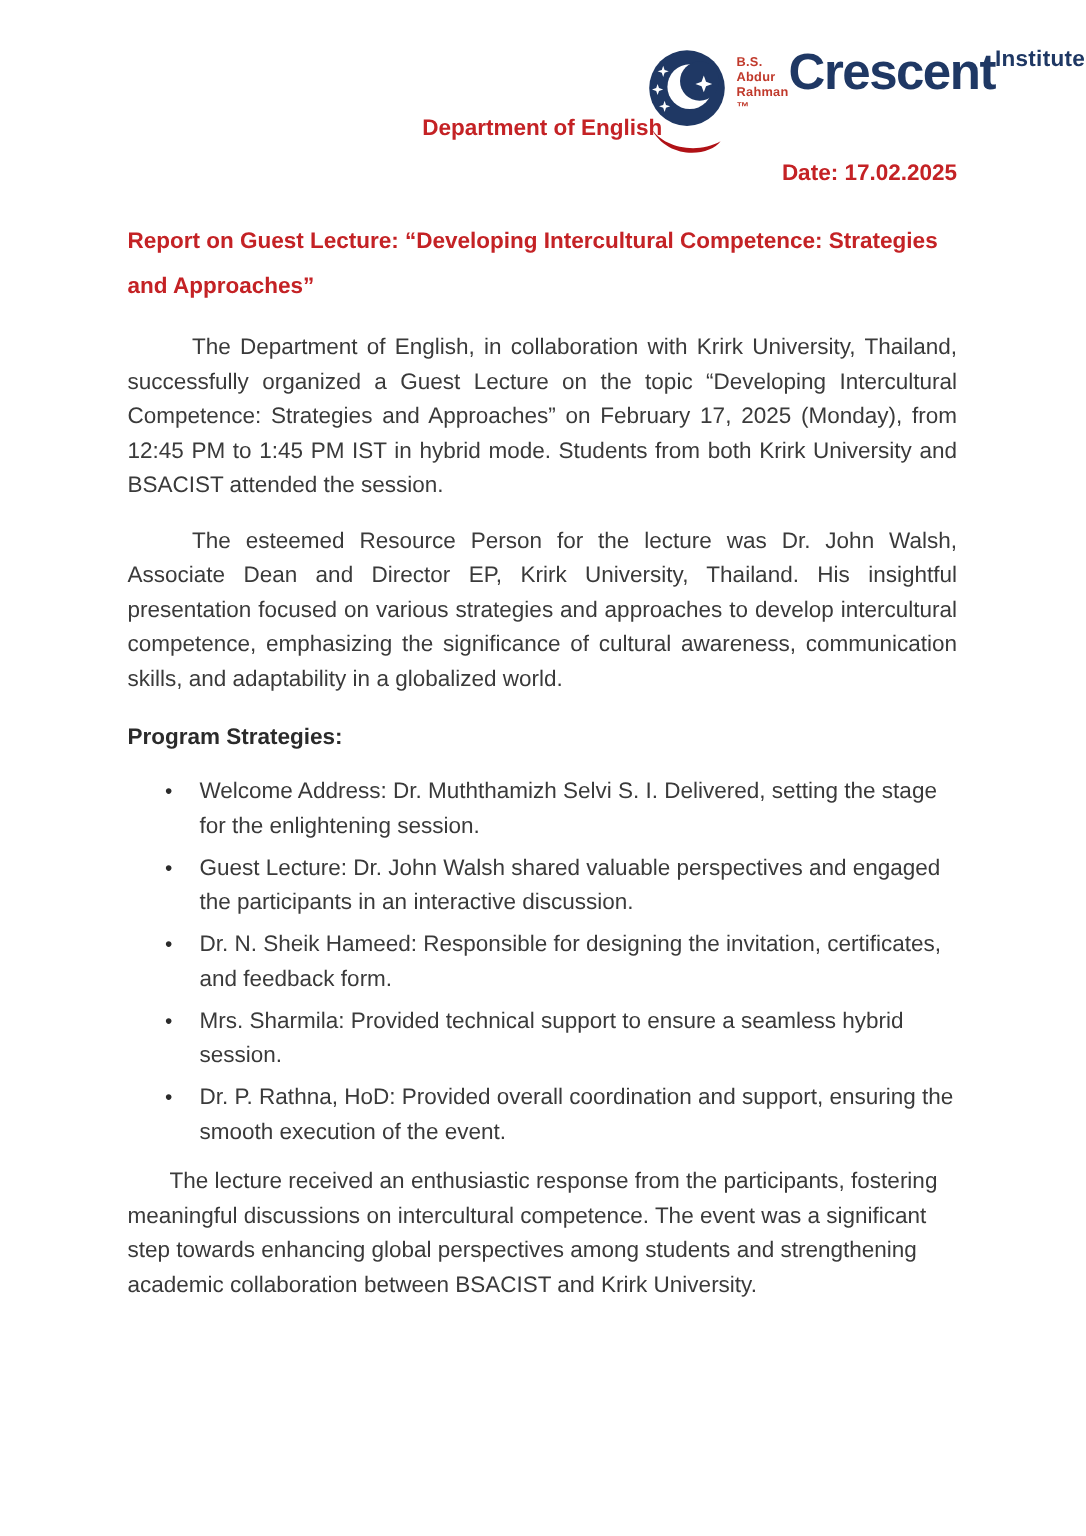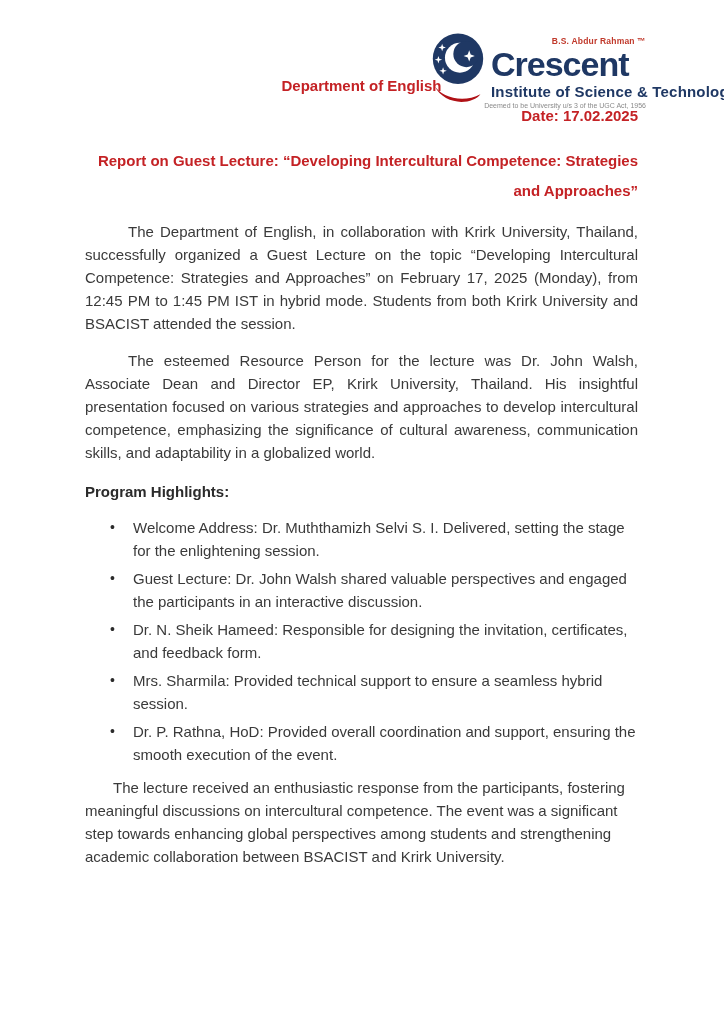--- a/index.html
+++ b/index.html
@@ -20,21 +20,21 @@
     position: absolute;
     top: 30px;
     right: 78px;
     display: flex;
     align-items: flex-start;
     gap: 5px;
   }
   .logo-emblem { flex: 0 0 auto; }
   .logo-text {
     display: flex;
-    flex-direction: column;
+    flex-direction: row;
     align-items: flex-end;
     width: 155px;
   }
   .logo-trademark {
     font-size: 8.5px;
     font-weight: bold;
     color: #c0392b;
     letter-spacing: 0.2px;
     margin-top: 6px;
   }
@@ -75,21 +75,21 @@
   }
 
   .red-heading {
     color: #c42225;
     font-weight: bold;
     font-size: 15px;
     line-height: 16px;
   }
   .dept-heading   { text-align: center; }
   .date-line      { text-align: right;  margin-top: 14px; }
-  .report-title   { text-align: right; margin-top: 22px; line-height: 30px; }
+  .report-title   { text-align: left; margin-top: 22px; line-height: 30px; }
   .report-title .title-line { display: block; }
 
   p.body-para {
     margin-top: 14px;
     text-align: justify;
     text-indent: 43px;
   }
   p.body-para.closing {
     text-align: left;
     text-indent: 28px;
@@ -159,21 +159,21 @@
 
     <div class="red-heading report-title">
       <span class="title-line">Report on Guest Lecture: “Developing Intercultural Competence: Strategies</span>
       <span class="title-line">and Approaches”</span>
     </div>
 
     <p class="body-para">The Department of English, in collaboration with Krirk University, Thailand, successfully organized a Guest Lecture on the topic “Developing Intercultural Competence: Strategies and Approaches” on February 17, 2025 (Monday), from 12:45 PM to 1:45 PM IST in hybrid mode. Students from both Krirk University and BSACIST attended the session.</p>
 
     <p class="body-para">The esteemed Resource Person for the lecture was Dr. John Walsh, Associate Dean and Director EP, Krirk University, Thailand. His insightful presentation focused on various strategies and approaches to develop intercultural competence, emphasizing the significance of cultural awareness, communication skills, and adaptability in a globalized world.</p>
 
-    <div class="highlights-heading">Program Highlights:</div>
+    <div class="highlights-heading">Program Strategies:</div>
 
     <ul class="highlights">
       <li>
         <span class="bullet">•</span>
         <span>Welcome Address: Dr. Muththamizh Selvi S. I. Delivered, setting the stage for the enlightening session.</span>
       </li>
       <li>
         <span class="bullet">•</span>
         <span>Guest Lecture: Dr. John Walsh shared valuable perspectives and engaged the participants in an interactive discussion.</span>
       </li>

